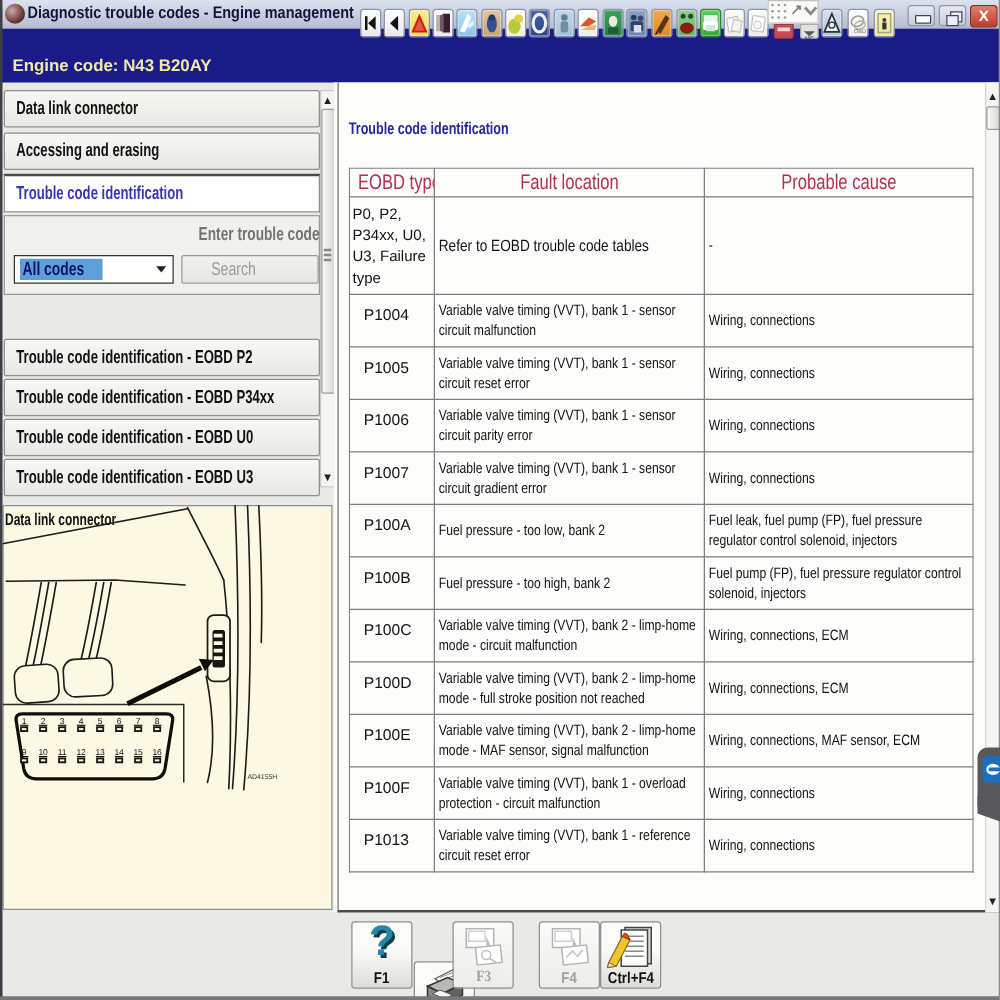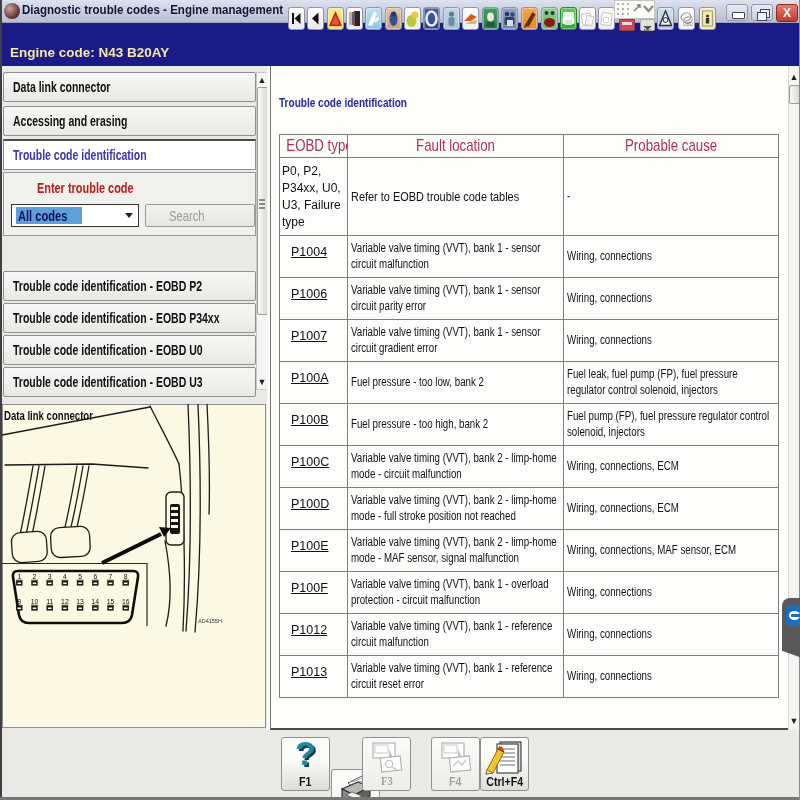--- a/index.html
+++ b/index.html
@@ -18,21 +18,21 @@
 
 .ti{position:absolute;top:7px;width:17px;height:23px;border:1px solid #8e96ae;border-radius:3px;box-sizing:border-box;overflow:hidden;box-shadow:0 0 0 1px rgba(255,255,255,.35) inset;}
 
 .wb{position:absolute;top:4px;width:22px;height:17px;border:1px solid #8f98ad;border-radius:3px;box-sizing:border-box;background:linear-gradient(#e8ecf3,#c6ccda);}
 #wclose{left:776px;width:22px;height:18px;background:linear-gradient(#e47d6e,#bf3c2d);border-color:#93281c;color:#fff;font-weight:700;font-size:12px;text-align:center;line-height:16px;}
 
 .nbtn{position:absolute;left:3px;width:253px;height:30px;background:linear-gradient(#f7f7f5,#e8e8e5);border:1px solid #8f8f8d;border-radius:2px;box-sizing:border-box;font-size:15px;color:#111;line-height:27px;padding-left:9px;white-space:nowrap;}
 .sx{display:inline-block;transform:scaleX(0.7);transform-origin:0 50%;font-weight:700;}
 #nsel{left:3px;top:139px;width:253px;height:31px;background:#fff;border:1px solid #8f8f8d;border-top:2px solid #4a4a48;box-sizing:border-box;font-size:15px;color:#3a35b8;line-height:28px;padding-left:9px;white-space:nowrap;}
 #entbox{left:3px;top:172px;width:253px;height:64px;background:#f0f0ed;border:1px solid #9a9a98;box-sizing:border-box;}
-#entlab{left:19px;top:179px;width:265px;text-align:left;font-size:15px;color:#b91c1c;}
+#entlab{left:9px;top:179px;width:265px;text-align:right;font-size:15px;color:#737373;}
 #entlab .sxc{display:inline-block;transform:scaleX(0.73);transform-origin:50% 50%;font-weight:700;}
 #combo{left:11px;top:204px;width:128px;height:23px;background:#fff;border:1.5px solid #333;box-sizing:border-box;}
 #combosel{position:absolute;left:4px;top:2px;width:64px;height:17px;background:#5e9fd8;color:#10106a;font-weight:700;font-size:15px;line-height:17px;padding:0 0 0 2px;white-space:nowrap;}
 #comboarr{position:absolute;right:5px;top:8px;width:0;height:0;border-left:4px solid transparent;border-right:4px solid transparent;border-top:5px solid #222;}
 #srch{left:145px;top:204px;width:110px;height:23px;background:linear-gradient(#f2f2f0,#e6e6e3);border:1px solid #9a9a98;box-sizing:border-box;text-align:left;padding-left:17px;font-size:15px;color:#9b9b99;line-height:21px;border-radius:2px;}
 
 .sbtrack{position:absolute;background:#f5f5f3;border:1px solid #c9c9c7;box-sizing:border-box;}
 .sbthumb{position:absolute;background:linear-gradient(90deg,#fafaf8,#d8d8d5);border:1px solid #9a9a98;border-radius:2px;box-sizing:border-box;}
 .arr{position:absolute;font-size:9px;color:#222;line-height:9px;text-align:center;width:100%;}
 
@@ -43,21 +43,21 @@
 #rhead{left:279px;top:95px;font-size:13.5px;font-weight:700;color:#28289a;transform:scaleX(0.745);transform-origin:0 50%;white-space:nowrap;}
 #tblwrap{left:279px;top:134px;width:500px;height:596px;overflow:hidden;}
 table{border-collapse:collapse;table-layout:fixed;width:499px;}
 td,th{border:1px solid #7e7e7c;font-weight:400;padding:1px 3px 1px 3px;vertical-align:middle;overflow:hidden;}
 tr.hr{height:22px;}
 th{color:#b13050;font-size:17px;text-align:center;}
 th .sxc{display:inline-block;transform:scaleX(0.78);transform-origin:50% 50%;white-space:nowrap;}
 td{font-size:12px;color:#111;line-height:15.8px;}
 td .w{display:block;width:259px;transform:scaleX(0.81);transform-origin:0 50%;}
 td.c1{font-size:12px;vertical-align:top;padding-top:2px;padding-left:2px;line-height:17px;}
-tr.dr td.c1{padding-left:11px;padding-top:8px;font-size:12.5px;text-decoration:underline;}
+tr.dr td.c1{padding-left:11px;padding-top:8px;font-size:12.5px;}
 tr.r0{height:78px;}
 tr.r0 td{vertical-align:middle;}
 tr.dr{height:42px;}
 
 .fb{position:absolute;top:737px;width:49px;height:54px;background:linear-gradient(#fbfbfa 40%,#dddDD8);border:1px solid #909090;border-radius:3px;box-sizing:border-box;text-align:center;}
 .fb.dis{background:linear-gradient(#fbfbfa,#ececE8);}
 .fb .lab{position:absolute;bottom:1px;width:100%;font-size:12.5px;color:#111;font-weight:700;}
 .fb .lab span{display:inline-block;transform:scaleX(0.85);transform-origin:50% 50%;}
 .fb.dis .lab{color:#a0a0a0;}
 </style>
@@ -367,20 +367,29 @@
   <tr class="dr">
             <td class="c1">P1004</td>
             <td>
               <span class="w">Variable valve timing (VVT), bank 1 - sensor circuit malfunction</span>
             </td>
             <td>
               <span class="w">Wiring, connections</span>
             </td>
           </tr>
   <tr class="dr">
+            <td class="c1">P1005</td>
+            <td>
+              <span class="w">Variable valve timing (VVT), bank 1 - sensor circuit reset error</span>
+            </td>
+            <td>
+              <span class="w">Wiring, connections</span>
+            </td>
+          </tr>
+  <tr class="dr">
             <td class="c1">P1006</td>
             <td>
               <span class="w">Variable valve timing (VVT), bank 1 - sensor circuit parity error</span>
             </td>
             <td>
               <span class="w">Wiring, connections</span>
             </td>
           </tr>
   <tr class="dr">
             <td class="c1">P1007</td>
@@ -433,29 +442,20 @@
               <span class="w">Variable valve timing (VVT), bank 2 - limp-home mode - MAF sensor, signal malfunction</span>
             </td>
             <td>
               <span class="w">Wiring, connections, MAF sensor, ECM</span>
             </td>
           </tr>
   <tr class="dr">
             <td class="c1">P100F</td>
             <td>
               <span class="w">Variable valve timing (VVT), bank 1 - overload protection - circuit malfunction</span>
-            </td>
-            <td>
-              <span class="w">Wiring, connections</span>
-            </td>
-          </tr>
-  <tr class="dr">
-            <td class="c1">P1012</td>
-            <td>
-              <span class="w">Variable valve timing (VVT), bank 1 - reference circuit malfunction</span>
             </td>
             <td>
               <span class="w">Wiring, connections</span>
             </td>
           </tr>
   <tr class="dr">
             <td class="c1">P1013</td>
             <td>
               <span class="w">Variable valve timing (VVT), bank 1 - reference circuit reset error</span>
             </td>

